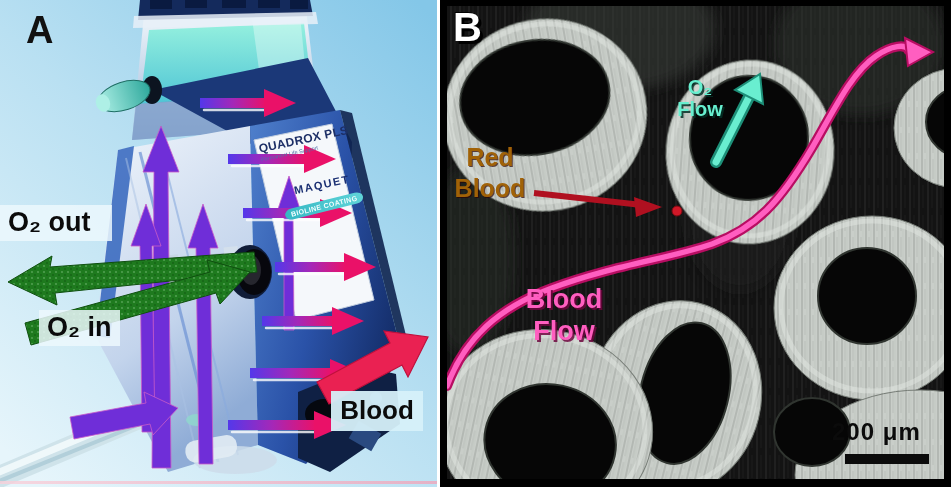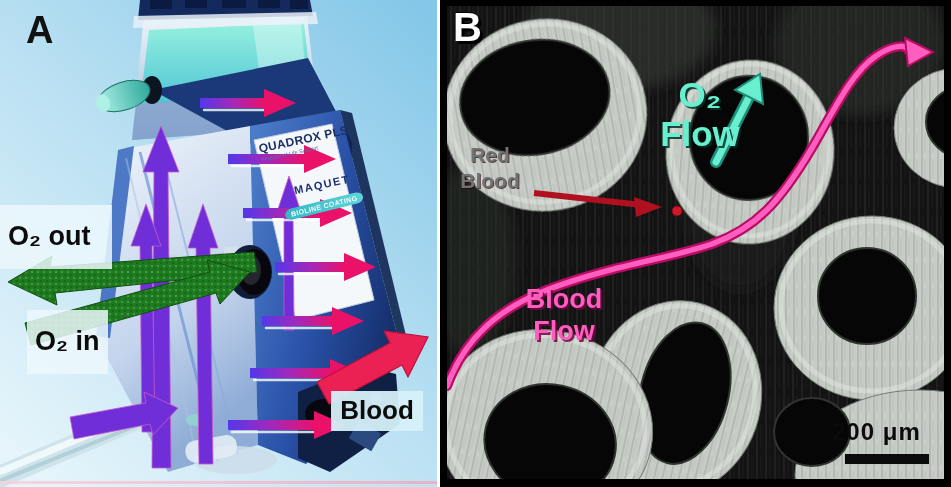--- a/index.html
+++ b/index.html
@@ -3,43 +3,43 @@
 <meta charset="utf-8">
 <style>
   html,body{margin:0;padding:0;background:#fff;font-family:"Liberation Sans",sans-serif;}
   .figure{position:relative;width:951px;height:487px;background:#fff;overflow:hidden;}
   .panel{position:absolute;top:0;height:487px;}
   #panelA{left:0;width:437px;}
   #panelB{left:440px;width:511px;}
   .panel svg{position:absolute;left:0;top:0;display:block;}
   .lbl{position:absolute;font-weight:700;color:#0b0b0b;z-index:5;line-height:1.1;}
   .panel-letter-a{left:26px;top:10px;font-size:38px;color:#111;}
-  .box-label{background:rgba(236,248,253,0.85);padding:17px 8px;font-size:27px;white-space:nowrap;}
+  .box-label{background:rgba(236,248,253,0.85);padding:3px 8px;font-size:27px;white-space:nowrap;}
   .o2out{left:0px;top:205px;width:96px;}
-  .o2in{left:27px;top:310px;}
+  .o2in{left:39px;top:310px;}
   .bloodin{left:16px;top:440px;font-size:28px;background:rgba(236,248,253,0.55);}
   .bloodout{left:331px;top:391px;width:80px;text-align:center;font-size:26px;
             background:rgba(214,240,249,0.95);padding:5px 6px;line-height:1.15;}
   .device-label{position:absolute;left:252px;top:136px;width:116px;height:180px;
                 transform:rotate(-12deg);transform-origin:top left;z-index:4;}
   .q-product{margin:7px 0 0 4px;font-size:12px;font-weight:800;color:#1d2f66;
              letter-spacing:.3px;white-space:nowrap;}
   .q-sub{margin:1px 0 0 4px;font-size:5.5px;color:#5570a8;white-space:nowrap;}
   .q-brand{margin:28px 0 0 30px;font-size:11px;font-weight:800;color:#1a2f72;letter-spacing:1.5px;}
   .q-coat{margin:10px 0 0 16px;display:inline-block;font-size:7px;font-weight:700;color:#f2fefe;
           background:linear-gradient(90deg,#35b8c4,#5fd4d8);padding:2px 6px;border-radius:8px/6px;
           transform:rotate(-2deg);letter-spacing:.4px;white-space:nowrap;}
   .artifact{position:absolute;left:0;width:437px;bottom:3px;height:3px;z-index:3;
             background:linear-gradient(90deg,#f8d0da,#efa6bb);opacity:.8;}
   .b-lab{position:absolute;font-weight:800;text-align:center;z-index:5;line-height:1.15;}
   .panel-letter-b{left:13px;top:4px;font-size:40px;color:#fff;
                   text-shadow:3px 3px 0 #000,-1px -1px 0 #000;}
-  .o2flow{left:212px;top:76px;width:96px;font-size:35px;color:#67efcf;
+  .o2flow{left:212px;top:76px;width:96px;font-size:20px;color:#67efcf;
           text-shadow:2px 2px 0 rgba(4,48,38,.85);line-height:1.1;text-align:center;}
-  .rbc{left:0px;top:142px;width:100px;font-size:21px;color:#737373;
+  .rbc{left:0px;top:142px;width:100px;font-size:25px;color:#a16207;
        text-shadow:1px 1px 0 rgba(40,2,6,.7);line-height:1.25;}
   .bloodflow{left:72px;top:283px;width:104px;font-size:27px;color:#ff5ec0;
              text-shadow:2px 2px 0 rgba(110,6,62,.85);line-height:1.2;}
   .scaletext{left:392px;top:418px;font-size:24px;color:#0b0b0b;font-weight:800;
              letter-spacing:1px;white-space:nowrap;text-align:center;}
 </style>
 </head>
 <body>
 
 <div class="figure">

